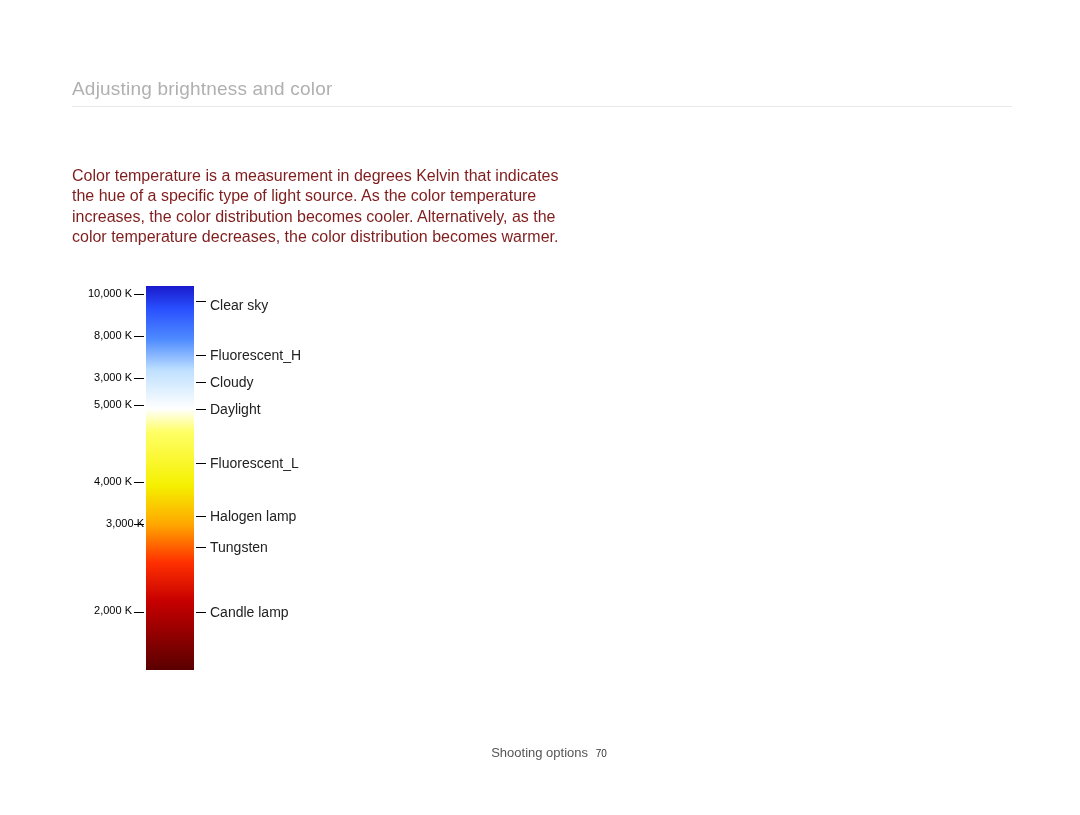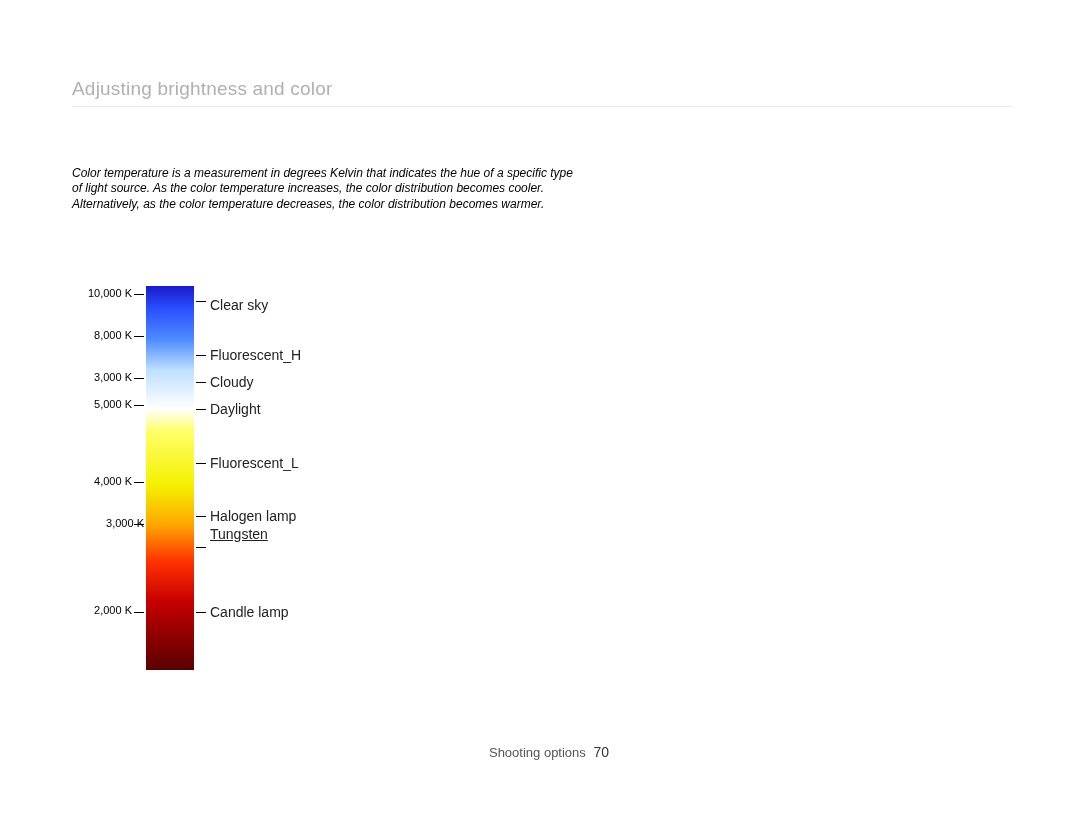--- a/index.html
+++ b/index.html
@@ -41,25 +41,24 @@
     top: 136px;
     font-size: 20px;
     font-weight: 400;
     color: #111;
   }
   .para {
     position: absolute;
     left: 72px;
     top: 166px;
     width: 510px;
-    font-size: 12px;
+    font-size: 16px;
     line-height: 1.28;
-    color: #000000;
+    color: #7f1d1d;
     font-weight: 300;
-    font-style: italic;
   }
 
   
   .diagram {
     position: absolute;
     left: 72px;
     top: 286px;
     width: 400px;
     height: 400px;
   }
@@ -117,21 +116,21 @@
   .footer {
     position: absolute;
     width: 1080px;
     bottom: 55px;
     text-align: center;
     font-size: 13px;
     color: #555;
     font-weight: 300;
   }
   .footer .pn {
-    font-size: 14px;
+    font-size: 10px;
     color: #333;
     margin-left: 4px;
   }
 </style>
 </head>
 <body>
 
 <div class="page">
 
   <div class="header">Adjusting brightness and color</div>
@@ -176,21 +175,21 @@
     <div class="rtick" style="top:123px;"></div>
     <div class="rlabel" style="top:115px;">Daylight</div>
 
     <div class="rtick" style="top:177px;"></div>
     <div class="rlabel" style="top:169px;">Fluorescent_L</div>
 
     <div class="rtick" style="top:230px;"></div>
     <div class="rlabel" style="top:222px;">Halogen lamp</div>
 
     <div class="rtick" style="top:261px;"></div>
-    <div class="rlabel" style="top:240px;text-decoration:underline;">Tungsten</div>
+    <div class="rlabel" style="top:253px;">Tungsten</div>
 
     <div class="rtick" style="top:326px;"></div>
     <div class="rlabel" style="top:318px;">Candle lamp</div>
   </div>
 
   <div class="footer">
     <span>Shooting options</span>
     <span class="pn">70</span>
   </div>
 </div>

